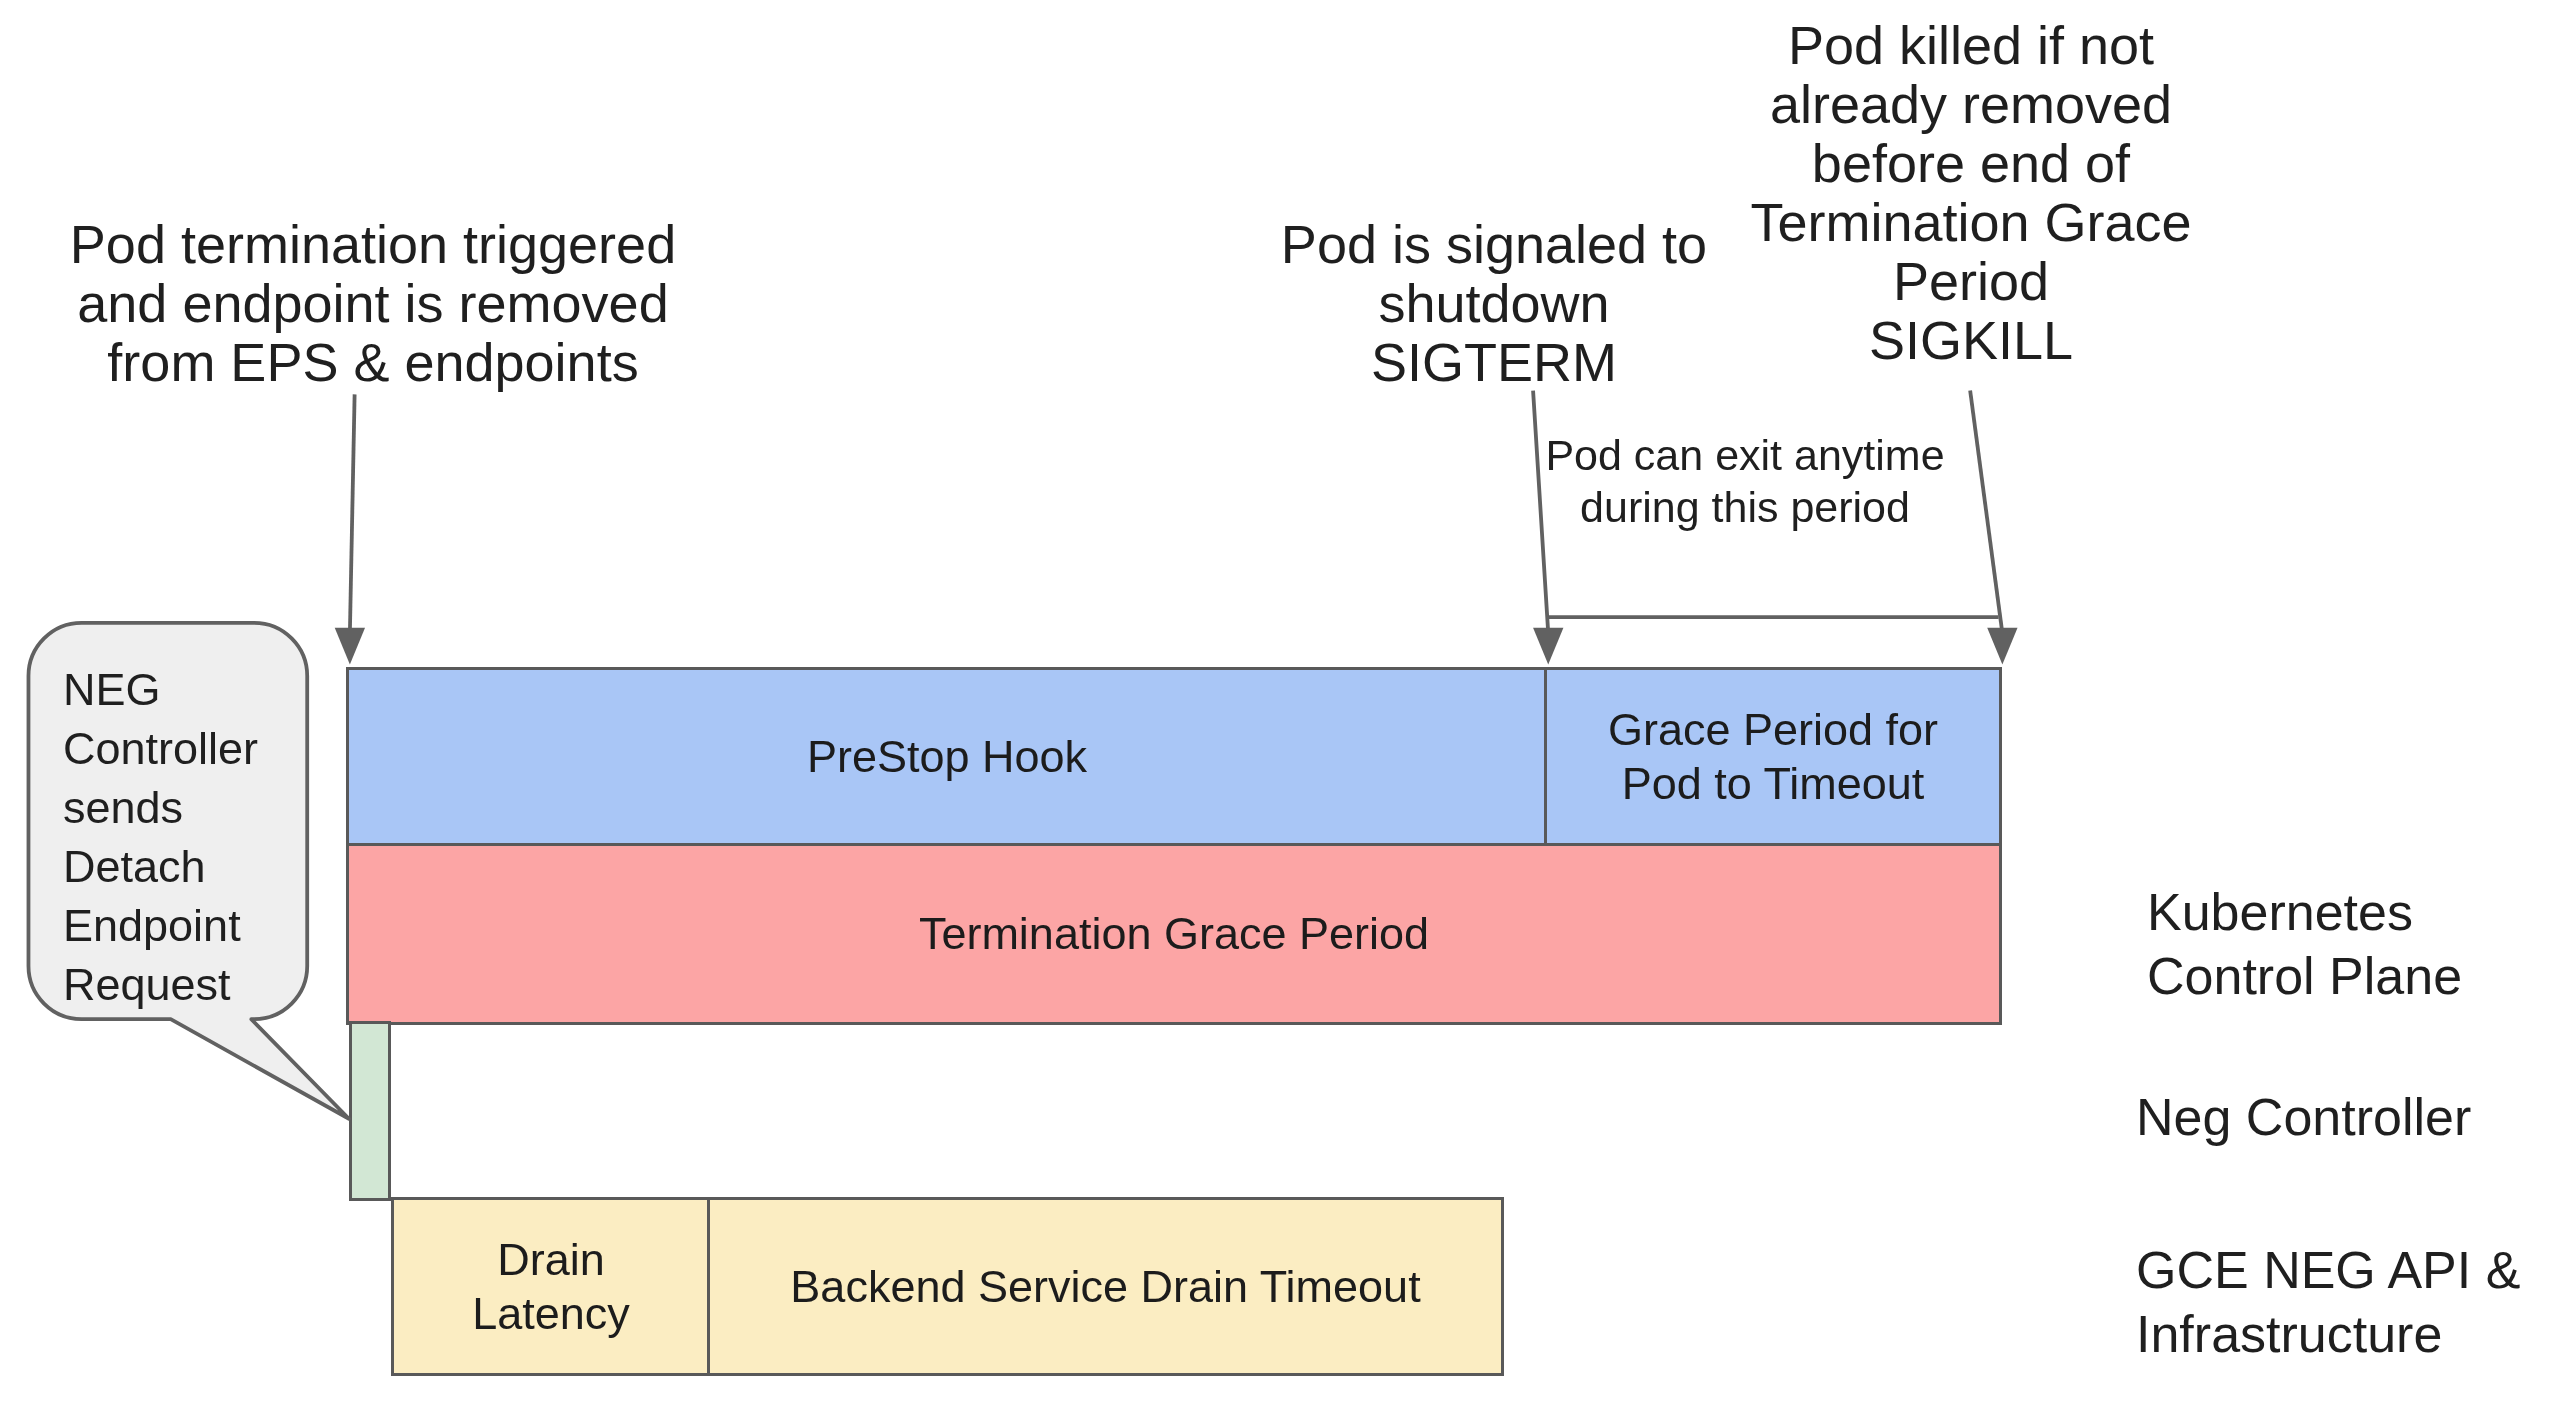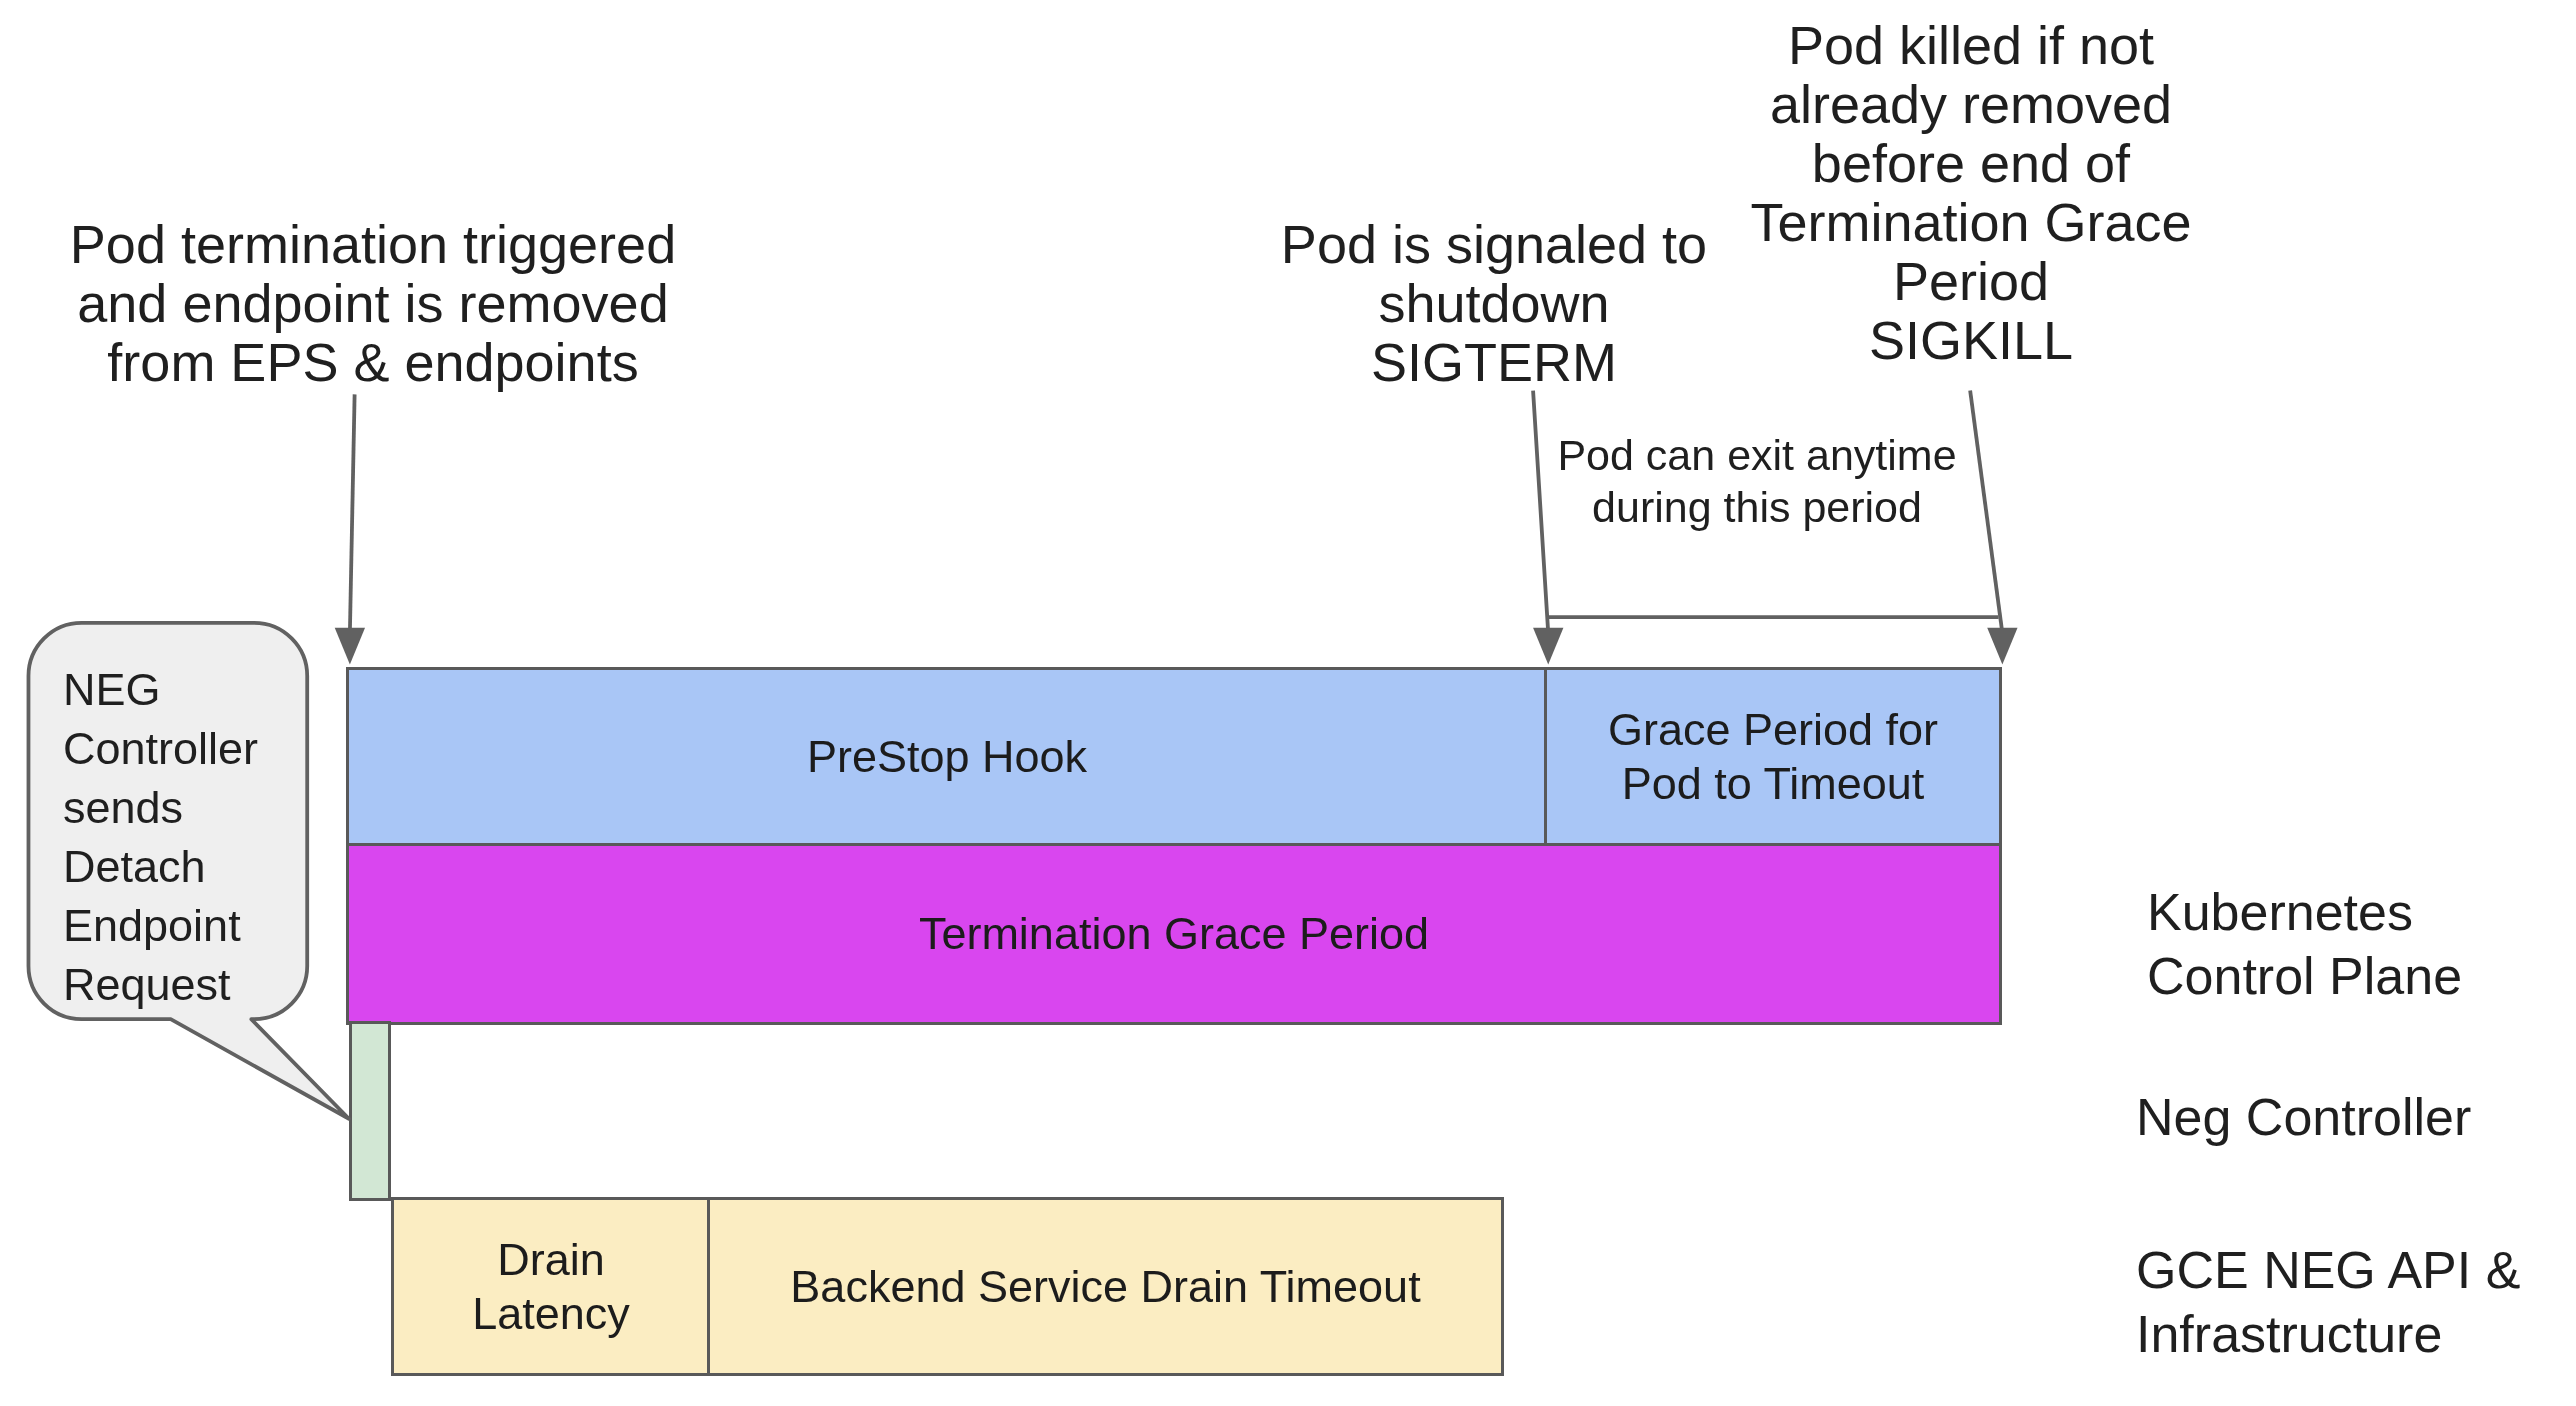--- a/index.html
+++ b/index.html
@@ -2,29 +2,29 @@
 <html style="font-size:15px"><head>
 <meta charset="utf-8">
 <style>
   html,body { margin:0; padding:0; background:#ffffff; }
   .canvas {
     position:relative; width:2576px; height:1406px; background:#ffffff;
     font-family:"Liberation Sans", sans-serif; color:#1f1f1f; overflow:hidden;
   }
   .txt { position:absolute; white-space:pre-line; }
   .note { font-size:54px; line-height:59px; text-align:center; transform:translateX(-50%); }
-  .small-note { font-size:43px; line-height:52px;margin-left:12px; }
+  .small-note { font-size:43px; line-height:52px; }
   .lane { font-size:52px; line-height:64px; text-align:left; }
   .bar {
     position:absolute; box-sizing:border-box; border:3.8px solid #595959;
     display:flex; align-items:center; justify-content:center;
   }
   .bar-label { font-size:45px; line-height:54px; text-align:center; white-space:pre-line; color:#1c1c1c; }
   .fill-pod { background:#a9c6f6; }
-  .fill-ctrl { background:#d946ef; }
+  .fill-ctrl { background:#fca5a5; }
   .fill-neg { background:#d2e7d4; }
   .fill-gce { background:#fbedc2; }
   .overlay { position:absolute; left:0; top:0; z-index:5; pointer-events:none; }
   .bubble-text { left:63px; top:660px; font-size:45px; line-height:59px; z-index:6; }
   .z-text { z-index:7; }
 </style>
 </head>
 <body>
 
 <div class="canvas">

